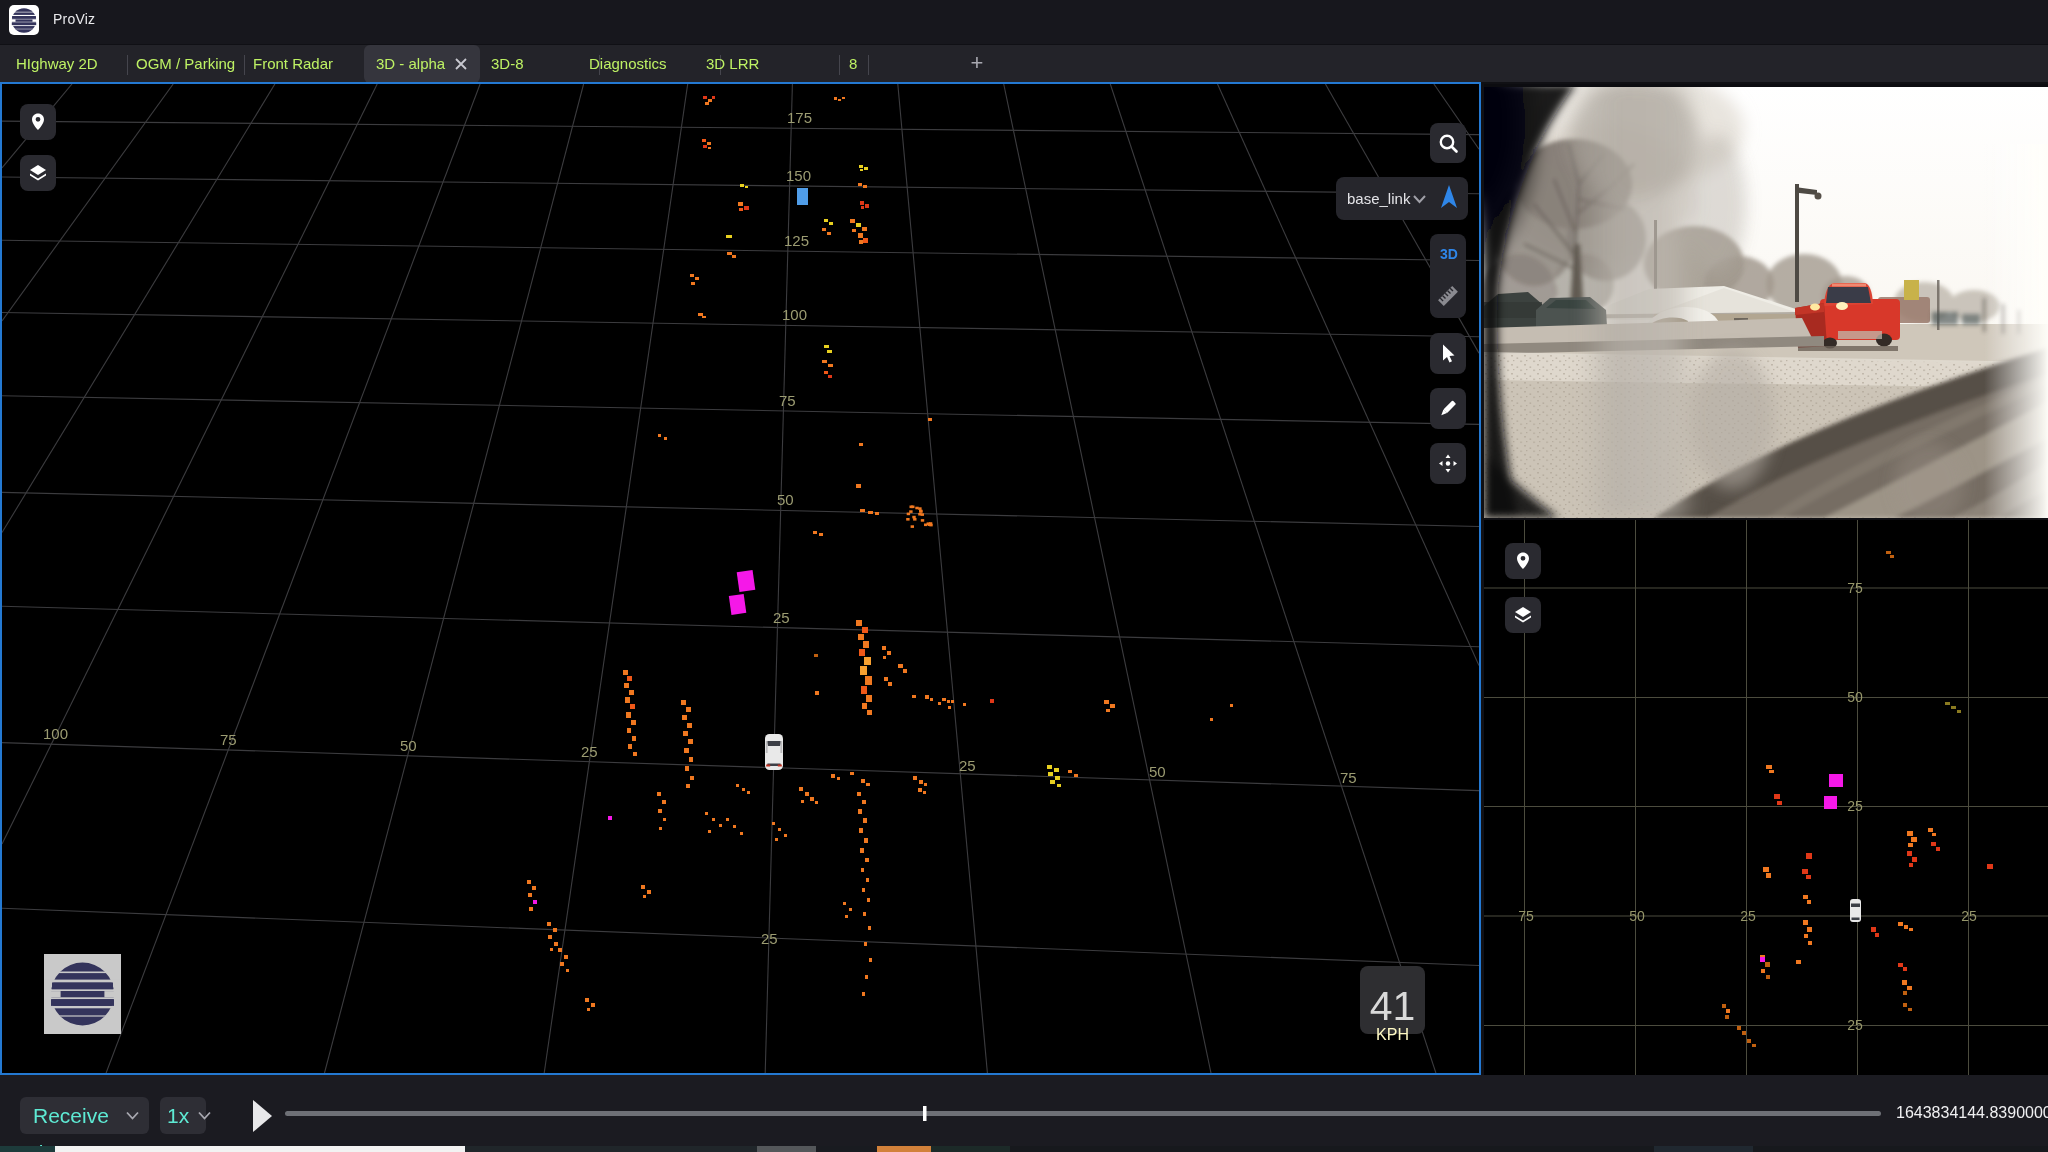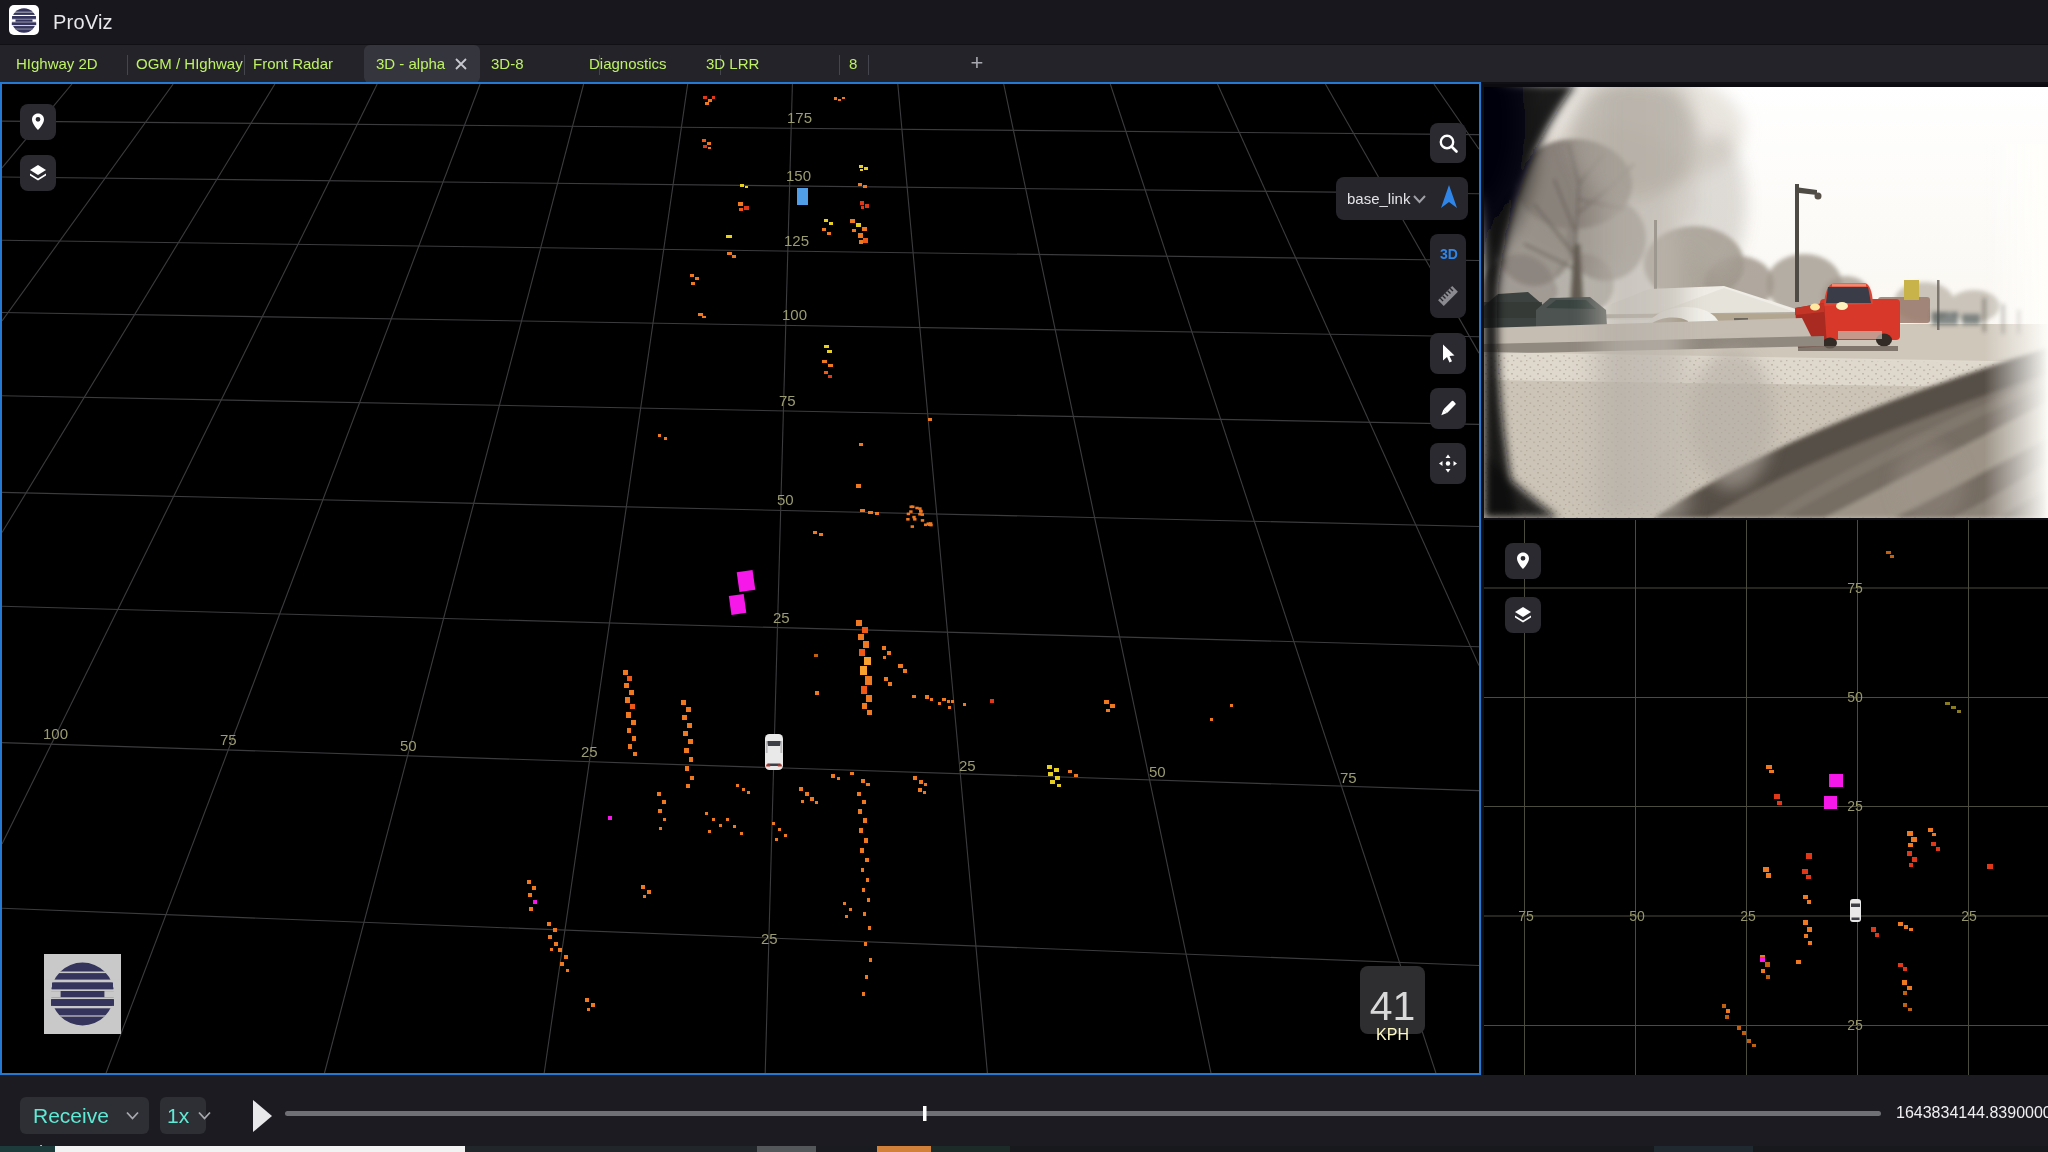--- a/index.html
+++ b/index.html
@@ -1,20 +1,20 @@
 <!DOCTYPE html>
 <html><head>
 <meta charset="utf-8">
 <style>
 *{margin:0;padding:0;box-sizing:border-box}
 html,body{width:2048px;height:1152px;overflow:hidden;background:#101014;font-family:"Liberation Sans",sans-serif}
 #app{position:relative;width:2048px;height:1152px}
 #topbar{position:absolute;left:0;top:0;width:2048px;height:44px;background:#17171d}
 #applogo{position:absolute;left:9px;top:5px;width:30px;height:30px;background:#fff;border-radius:5px;overflow:hidden}
-#brand{position:absolute;left:53px;top:11px;font-size:20px;color:#e9e9ec;letter-spacing:.2px}
+#brand{position:absolute;left:53px;top:11px;font-size:14px;color:#e9e9ec;letter-spacing:.2px}
 #tabbar{position:absolute;left:0;top:44px;width:2048px;height:38px;background:#232329;border-top:1px solid #101015}
 .tab{position:absolute;top:0;height:38px;line-height:38px;font-size:15px;color:#bef264;white-space:nowrap}
 .tdiv{position:absolute;top:10px;width:1px;height:20px;background:#45454d}
 #activetab{position:absolute;left:364px;top:0;width:116px;height:38px;background:#35353d;border-radius:6px}
 #closex{position:absolute;left:453px;top:11px;width:16px;height:16px}
 #plus{position:absolute;left:965px;top:0;width:24px;height:38px;color:#a8a8b0;font-size:22px;line-height:36px;text-align:center}
 #mainpanel{position:absolute;left:0;top:82px;width:1481px;height:993px;background:#000;border:2px solid #2479d2}
 #campanel{position:absolute;left:1484px;top:84px;width:564px;height:434px;background:#fff;overflow:hidden}
 #botpanel{position:absolute;left:1484px;top:520px;width:564px;height:555px;background:#000;overflow:hidden}
 #playbar{position:absolute;left:0;top:1075px;width:2048px;height:71px;background:#1b1b21}
@@ -43,21 +43,21 @@
           <rect x="7" y="45.2" width="63" height="6.7" fill="#34345c"></rect>
           <rect x="0" y="37.1" width="16.6" height="6.2" fill="#ffffff"></rect>
           <rect x="60.4" y="37.1" width="16.6" height="6.2" fill="#ffffff"></rect>
         </svg>
       </div>
  <div id="brand">ProViz</div>
 </div>
 <div id="tabbar">
  <div class="tab" style="left:16px">HIghway 2D</div>
  <div class="tdiv" style="left:127px"></div>
- <div class="tab" style="left:136px">OGM / HIghway</div>
+ <div class="tab" style="left:136px">OGM / Parking</div>
  <div class="tdiv" style="left:244px"></div>
  <div class="tab" style="left:253px">Front Radar</div>
  <div id="activetab"></div>
  <div class="tab" style="left:376px">3D - alpha</div>
  <svg id="closex" viewBox="0 0 16 16">
         <path d="M3 3 L13 13 M13 3 L3 13" stroke="#c8c8d0" stroke-width="1.8"></path>
       </svg>
  <div class="tab" style="left:491px">3D-8</div>
  <div class="tdiv" style="left:599px"></div>
  <div class="tab" style="left:589px">Diagnostics</div>

